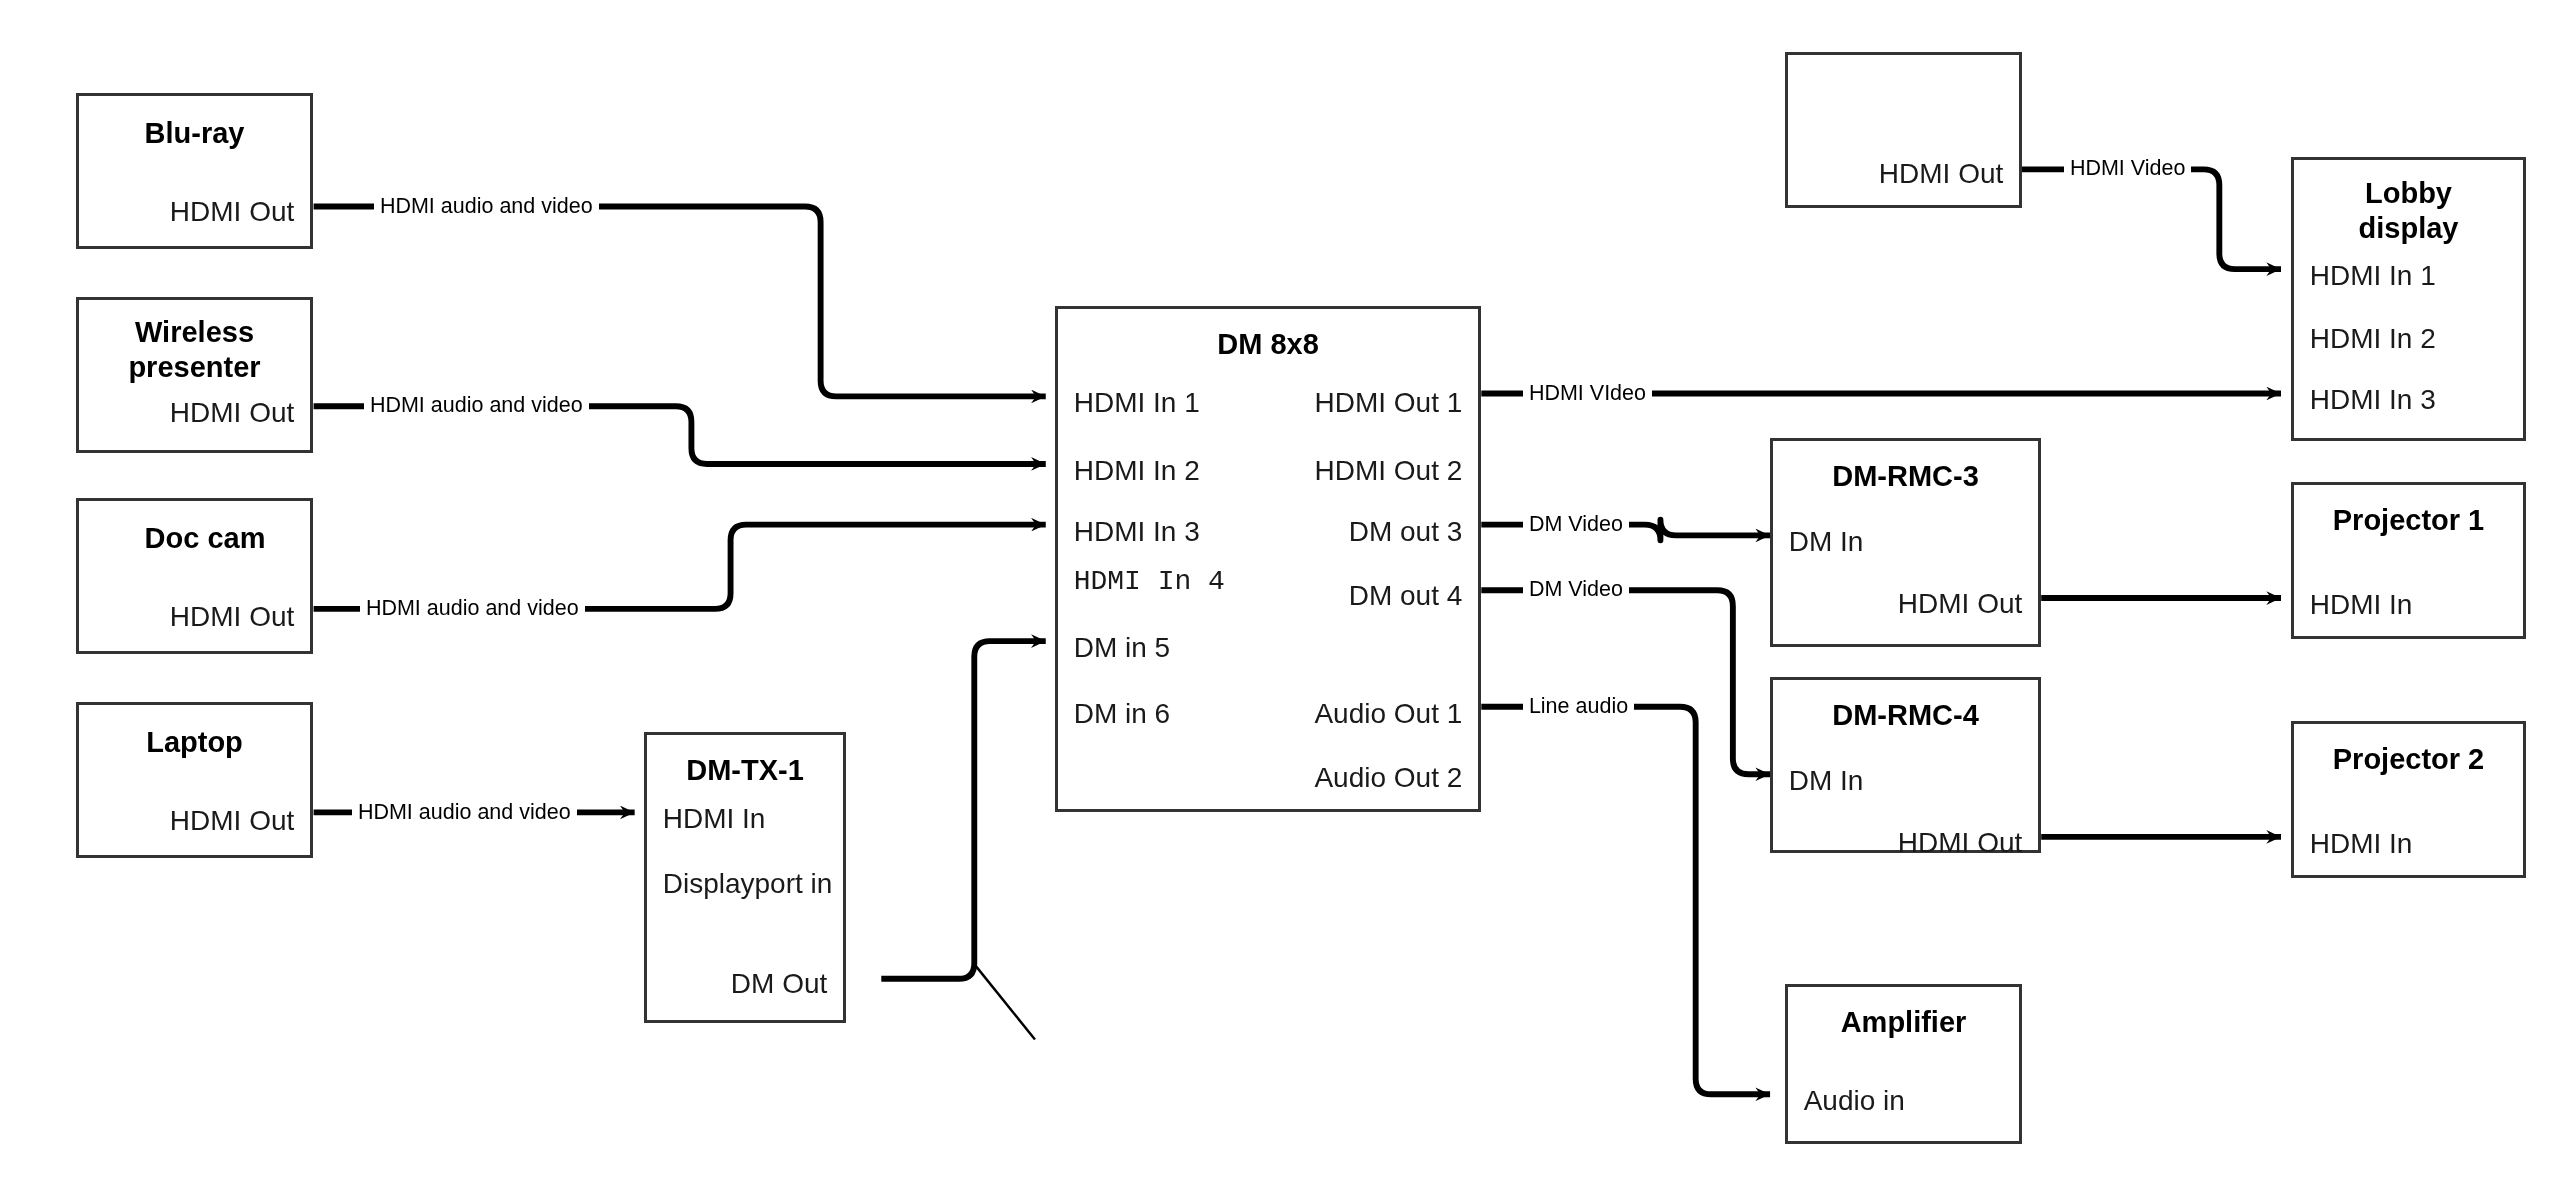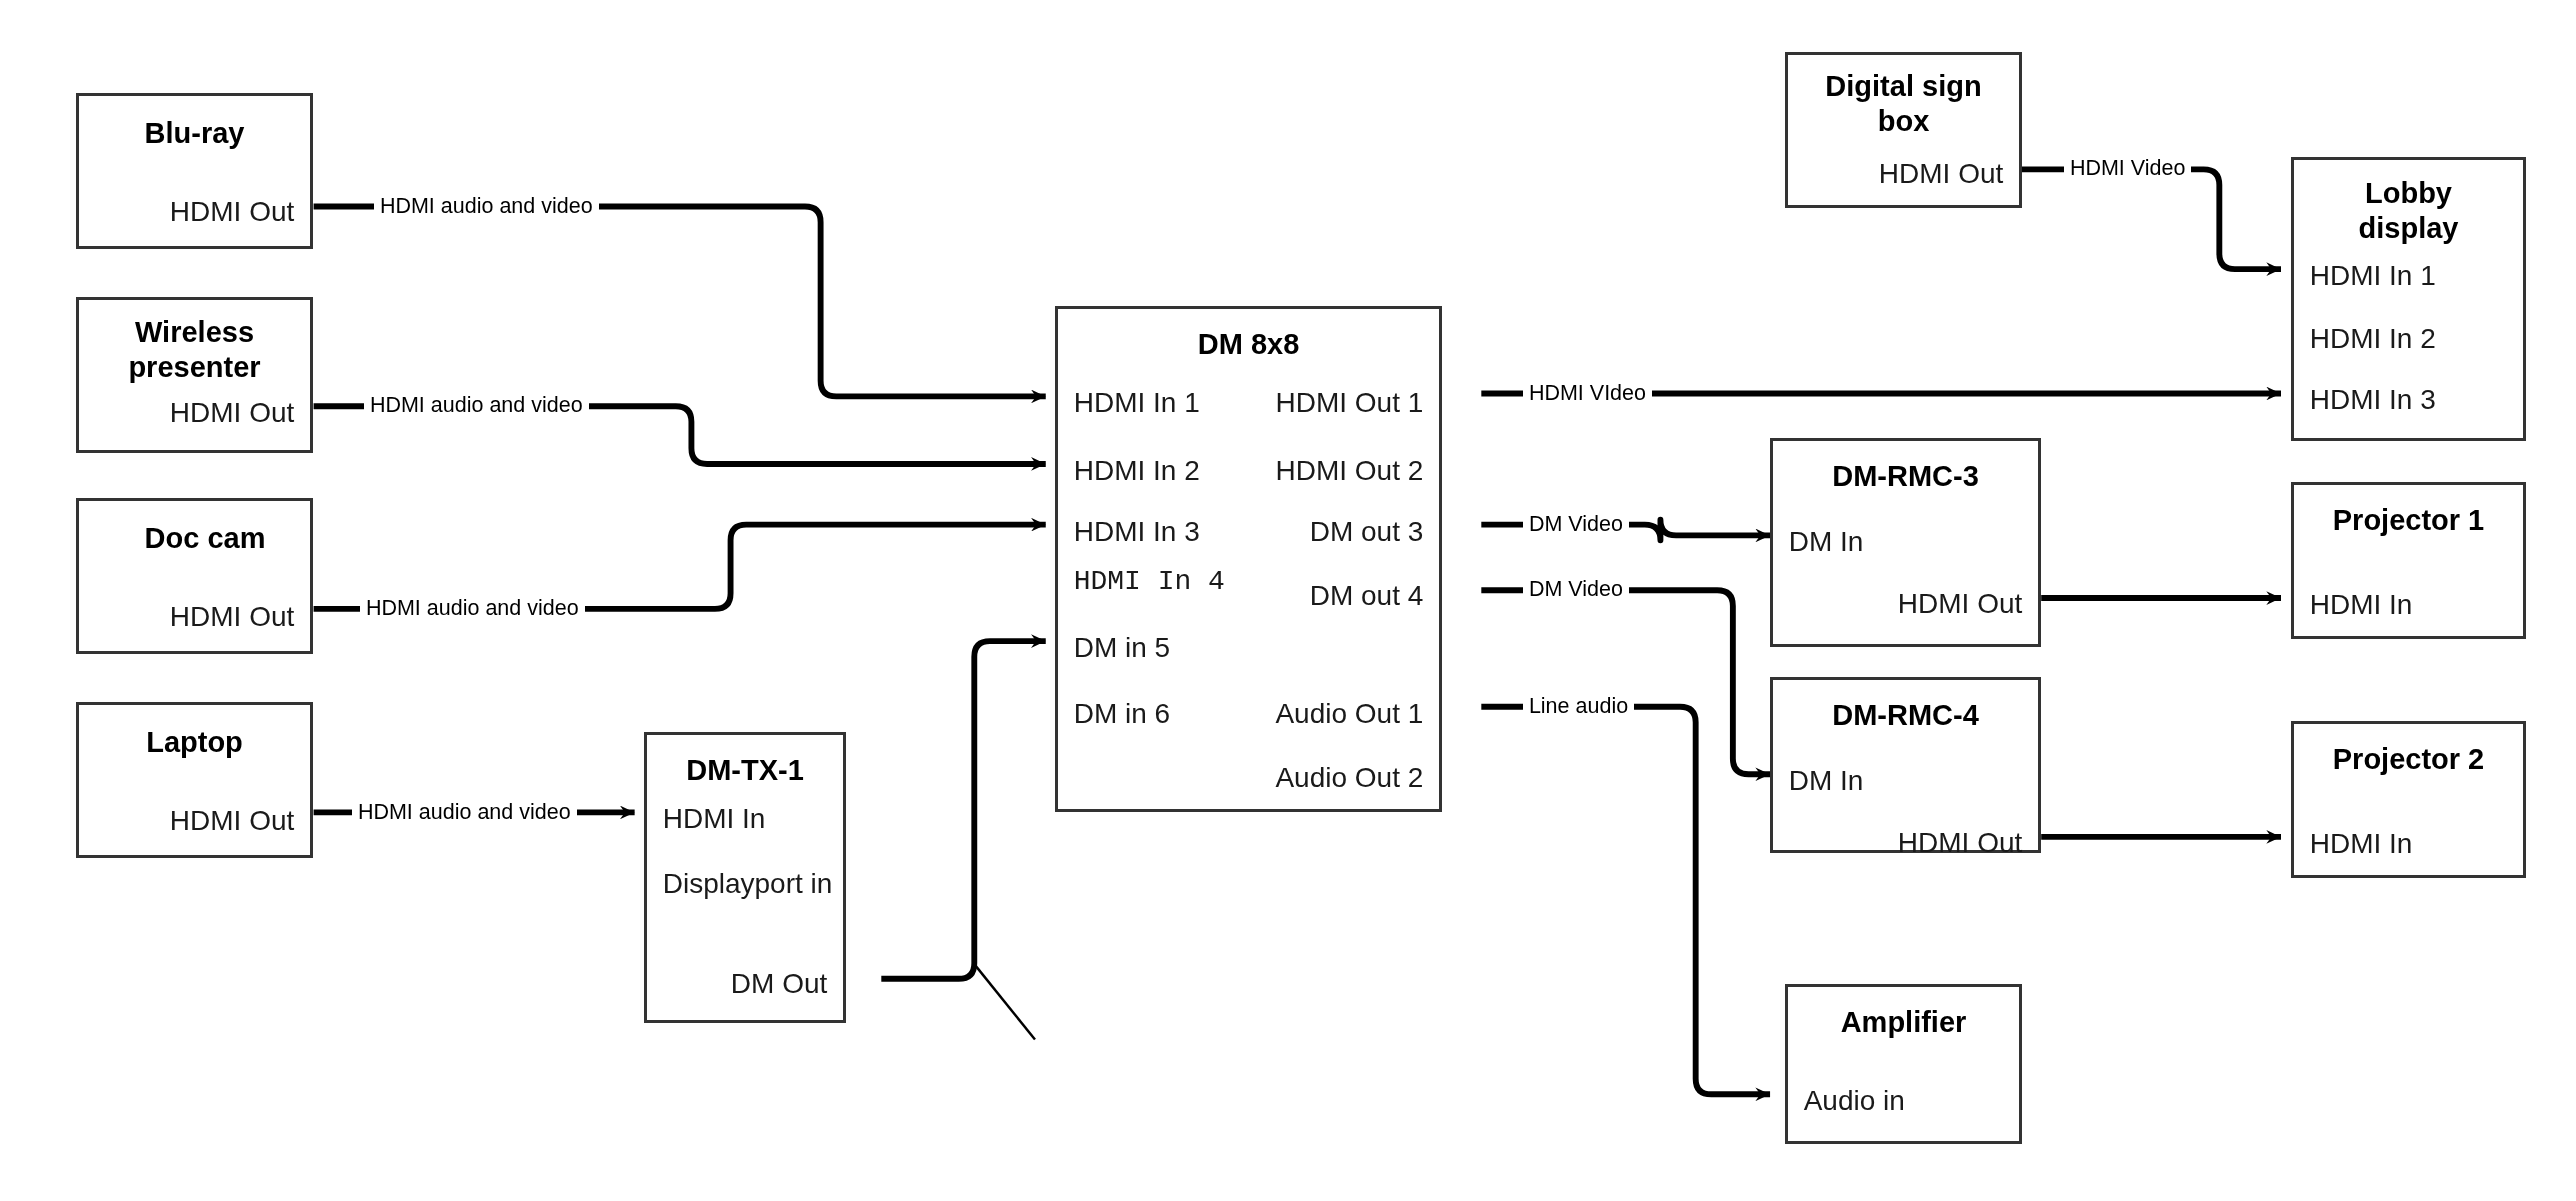--- a/index.html
+++ b/index.html
@@ -154,40 +154,38 @@
     <div class="port right" style="top:102px;">HDMI Out</div>
   </div>
 
   <div class="node" style="left:644px; top:732px; width:202px; height:291px;">
     <div class="node-title" style="top:17.6px;">DM-TX-1</div>
     <div class="port left" style="top:70px;">HDMI In</div>
     <div class="port left" style="top:135px;">Displayport in</div>
     <div class="port right" style="top:235px;">DM Out</div>
   </div>
 
-  <div class="node" style="left:1055px; top:306px; width:387px; height:506px;">
+  <div class="node" style="left:1055px; top:306px; width:426px; height:506px;">
     <div class="node-title" style="top:17.6px;">DM 8x8</div>
     <div class="port left" style="top:80px;">HDMI In 1</div>
     <div class="port left" style="top:148px;">HDMI In 2</div>
     <div class="port left" style="top:209px;">HDMI In 3</div>
     <div class="port left" style="top:259px;font-family:Liberation Mono, monospace;">HDMI In 4</div>
     <div class="port left" style="top:325px;">DM in 5</div>
     <div class="port left" style="top:391px;">DM in 6</div>
 
     <div class="port right" style="top:80px;">HDMI Out 1</div>
     <div class="port right" style="top:148px;">HDMI Out 2</div>
     <div class="port right" style="top:209px;">DM out 3</div>
     <div class="port right" style="top:273px;">DM out 4</div>
     <div class="port right" style="top:391px;">Audio Out 1</div>
     <div class="port right" style="top:455px;">Audio Out 2</div>
   </div>
 
   <div class="node" style="left:1785px; top:52px; width:237px; height:156px;">
-    <div class="node-title" style="top:13.7px;">Digital sign
-box</div>
     <div class="port right" style="top:105px;">HDMI Out</div>
   </div>
 
   <div class="node" style="left:2291px; top:157px; width:235px; height:284px;">
     <div class="node-title" style="top:15.7px;">Lobby
 display</div>
     <div class="port left" style="top:102px;">HDMI In 1</div>
     <div class="port left" style="top:165px;">HDMI In 2</div>
     <div class="port left" style="top:226px;">HDMI In 3</div>
   </div>

